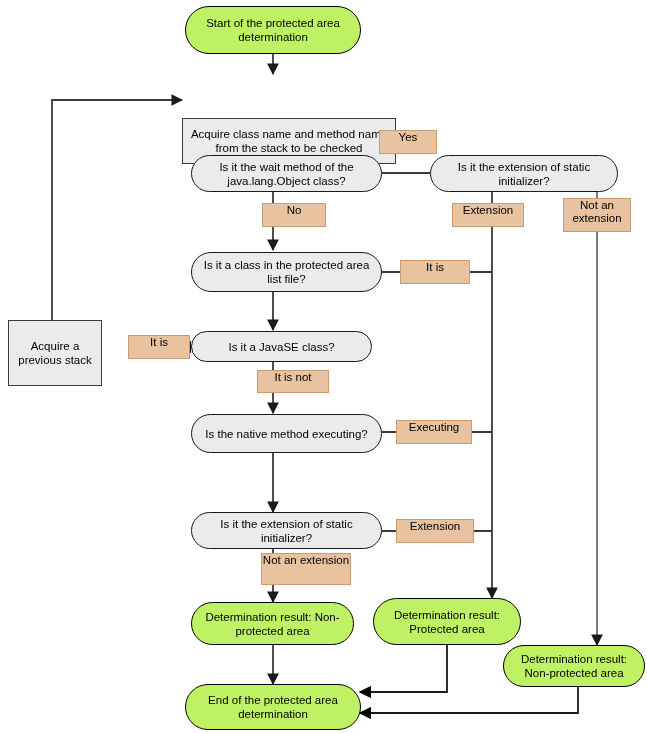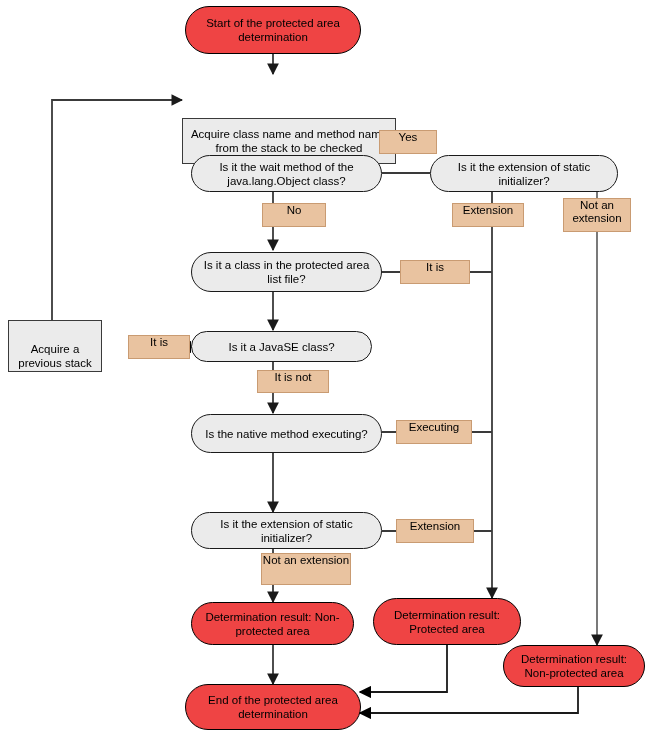--- a/index.html
+++ b/index.html
@@ -33,21 +33,21 @@
     text-align: center;
     font-size: 11.5px;
     line-height: 14px;
     color: #000000;
     padding: 1px 4px;
     z-index: 2;
   }
   .terminator {
     border: 1.2px solid #000000;
     border-radius: 28px;
-    background: #ef4444;
+    background: #bef264;
     justify-content: center;
   }
   .process-rounded {
     border: 1.2px solid #1a1a1a;
     border-radius: 22px;
     background: #ebebeb;
   }
   .process-rect {
     border: 1.2px solid #3a3a3a;
     background: #ebebeb;
@@ -159,21 +159,21 @@
   </div>
 
   <div class="node process-rounded" style="left:191px; top:252px; width:191px; height:40px;">
     <span class="node-text">Is it a class in the protected area list file?</span>
   </div>
 
   <div class="node process-rounded" style="left:191px; top:331px; width:181px; height:31px;">
     <span class="node-text">Is it a JavaSE class?</span>
   </div>
 
-  <div class="node process-rect" style="left:8px; top:320px; width:94px; height:52px;align-items:flex-end;">
+  <div class="node process-rect" style="left:8px; top:320px; width:94px; height:66px;">
     <span class="node-text">Acquire a previous stack</span>
   </div>
 
   <div class="node process-rounded" style="left:191px; top:414px; width:191px; height:39px;">
     <span class="node-text">Is the native method executing?</span>
   </div>
 
   <div class="node process-rounded" style="left:191px; top:512px; width:191px; height:37px;">
     <span class="node-text">Is it the extension of static initializer?</span>
   </div>

